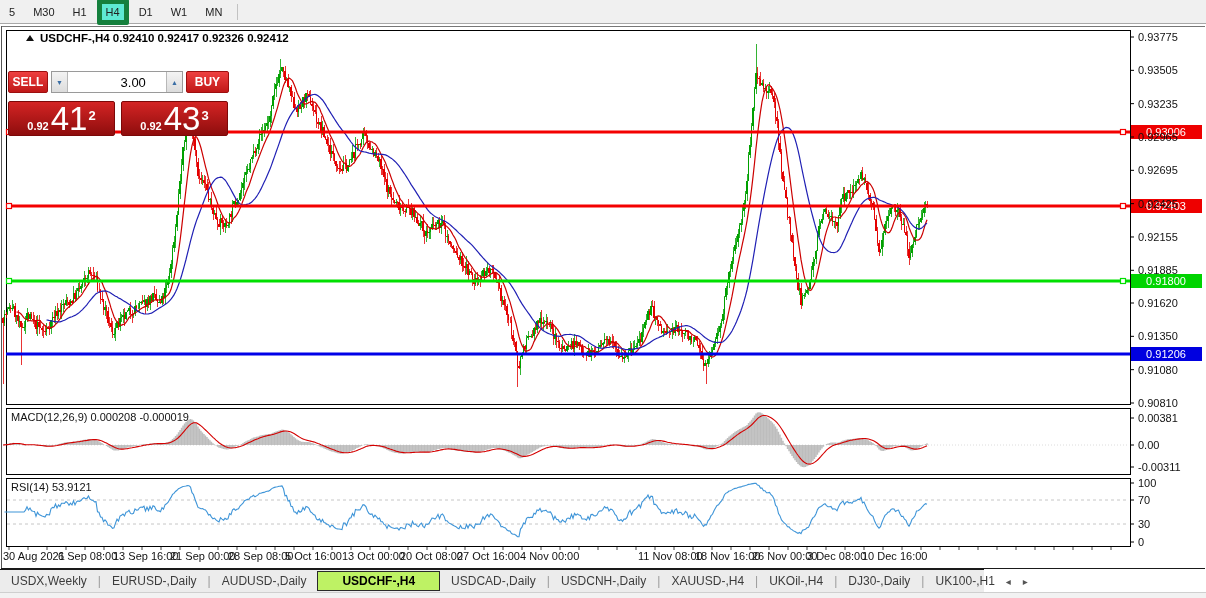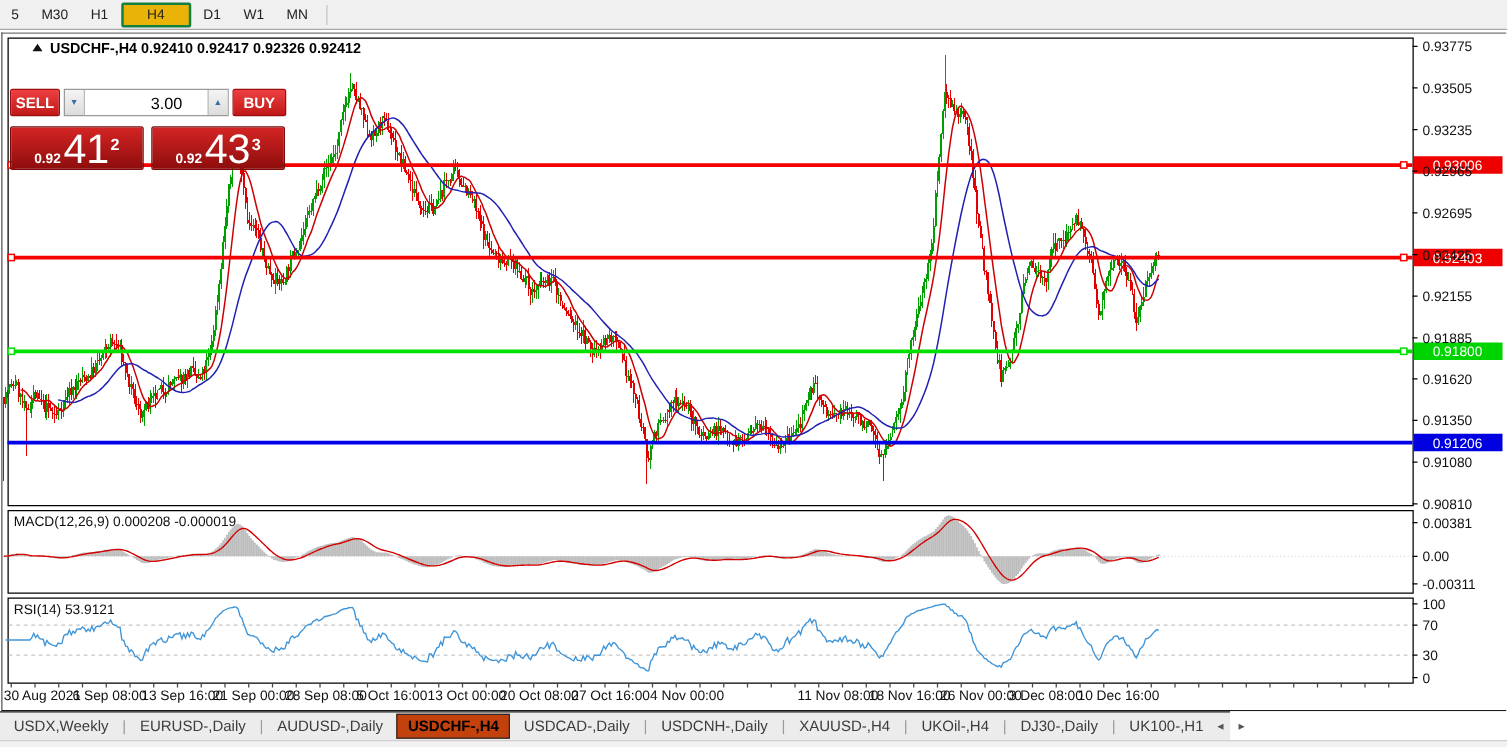--- a/index.html
+++ b/index.html
@@ -2,21 +2,21 @@
 <html><head>
 <meta charset="utf-8">
 <style>
   html,body{margin:0;padding:0;background:#fff;}
   #app{position:relative;width:1206px;height:598px;overflow:hidden;background:#fff;
        font-family:"Liberation Sans",sans-serif;-webkit-font-smoothing:none;}
   
   #toolbar{position:absolute;left:0;top:0;width:1206px;height:23px;background:#f0f0f0;
            border-bottom:1px solid #a8a8a8;display:flex;align-items:center;}
   .tfbtn{font-size:11px;color:#222;padding:3px 8px;margin:0 1px;cursor:default;}
-  .tfbtn.active{background:#eab308;border:2px solid #15803d;border-radius:2px;padding:2px 19px;}
+  .tfbtn.active{background:#5eead4;border:5px solid #15803d;border-radius:2px;padding:2px 4px;}
   .tbsep{width:1px;height:16px;background:#c2c2c2;margin:0 6px;}
   #winline{position:absolute;left:1px;top:26px;width:1204px;height:0;border-top:1px solid #777;}
   #leftborder{position:absolute;left:1px;top:26px;width:0;height:542px;border-left:1px solid #555;}
   svg{position:absolute;left:0;top:24px;font-family:"Liberation Sans",sans-serif;}
   svg text{font-family:"Liberation Sans",sans-serif;}
   
   #tradepanel{position:absolute;left:8px;top:47px;width:221px;}
   #tp-row1{display:flex;height:22px;margin-top:24px;}
   .tpbtn{color:#fff;font-size:12px;font-weight:bold;display:flex;align-items:center;justify-content:center;
          background:linear-gradient(#ee4040,#c01818);border:1px solid #9d0f0f;border-radius:2px;cursor:pointer;}
@@ -33,21 +33,21 @@
   .bigprice{width:105px;height:33px;color:#fff;border-radius:2px;display:flex;align-items:baseline;
             justify-content:center;background:linear-gradient(#d42424,#8e0d0d);border:1px solid #7c0808;cursor:pointer;}
   .bigprice .small{font-size:11px;font-weight:bold;margin-right:2px;}
   .bigprice .big{font-size:33px;font-weight:normal;line-height:33px;}
   .bigprice .sup{font-size:13px;font-weight:bold;vertical-align:18px;position:relative;top:-10px;margin-left:1px;}
   #buyprice{margin-left:6px;}
   
   #tabbar{position:absolute;left:0;top:569px;width:984px;height:22px;background:#ececec;
           border-top:1px solid #1a1a1a;display:flex;align-items:center;font-size:12px;color:#3c3c3c;}
   .tab{padding:2px 11px;white-space:nowrap;cursor:pointer;}
-  .tab.active{background:#c2410c;border:1px solid #2a2a2a;color:#000;font-weight:bold;padding:2px 8px;position:relative;top:0px;}
+  .tab.active{background:#bef264;border:1px solid #2a2a2a;color:#000;font-weight:bold;padding:2px 24px;position:relative;top:0px;}
   .tabsep{color:#9a9a9a;}
   #tabarrows{margin-left:auto;margin-right:10px;color:#555;font-size:10px;letter-spacing:12px;cursor:pointer;}
   #strip{position:absolute;left:0;top:592px;width:1206px;height:6px;background:#f2f2f2;border-top:1px solid #cfcfcf;}
 </style>
 </head>
 <body>
 
 <div id="app">
   <div id="toolbar">
       <span class="tfbtn">5</span>

